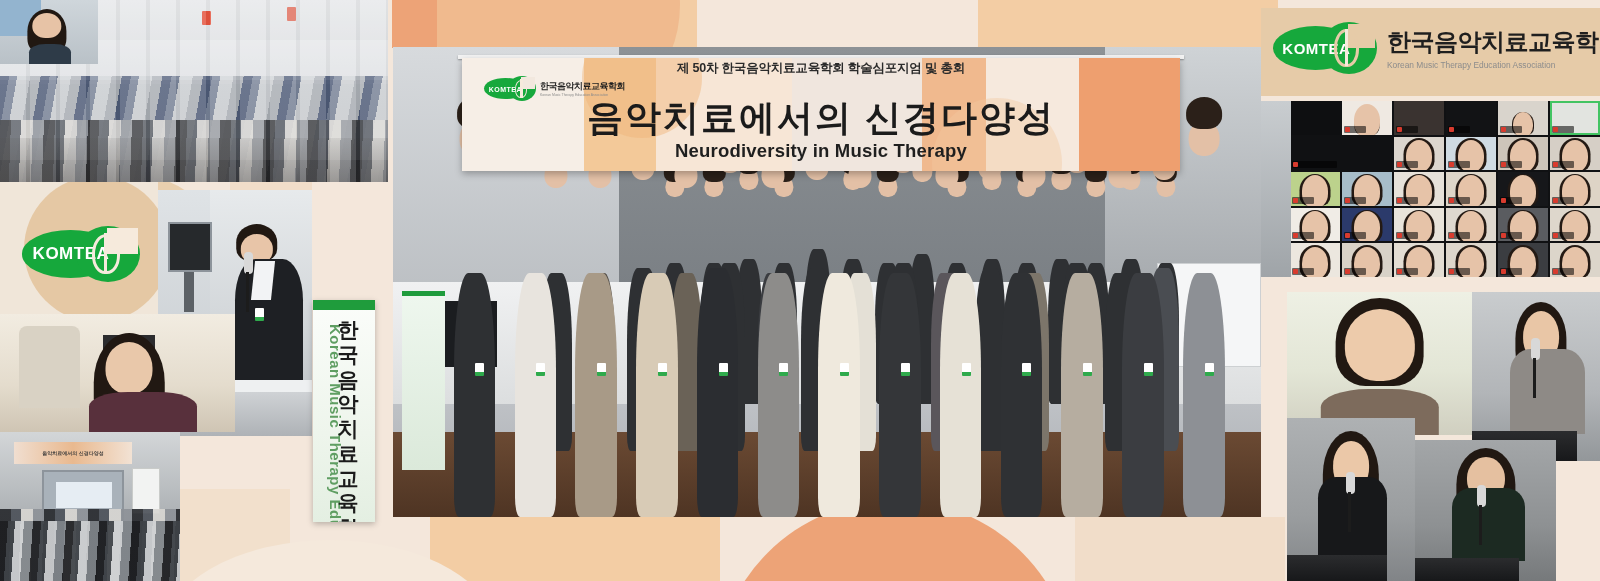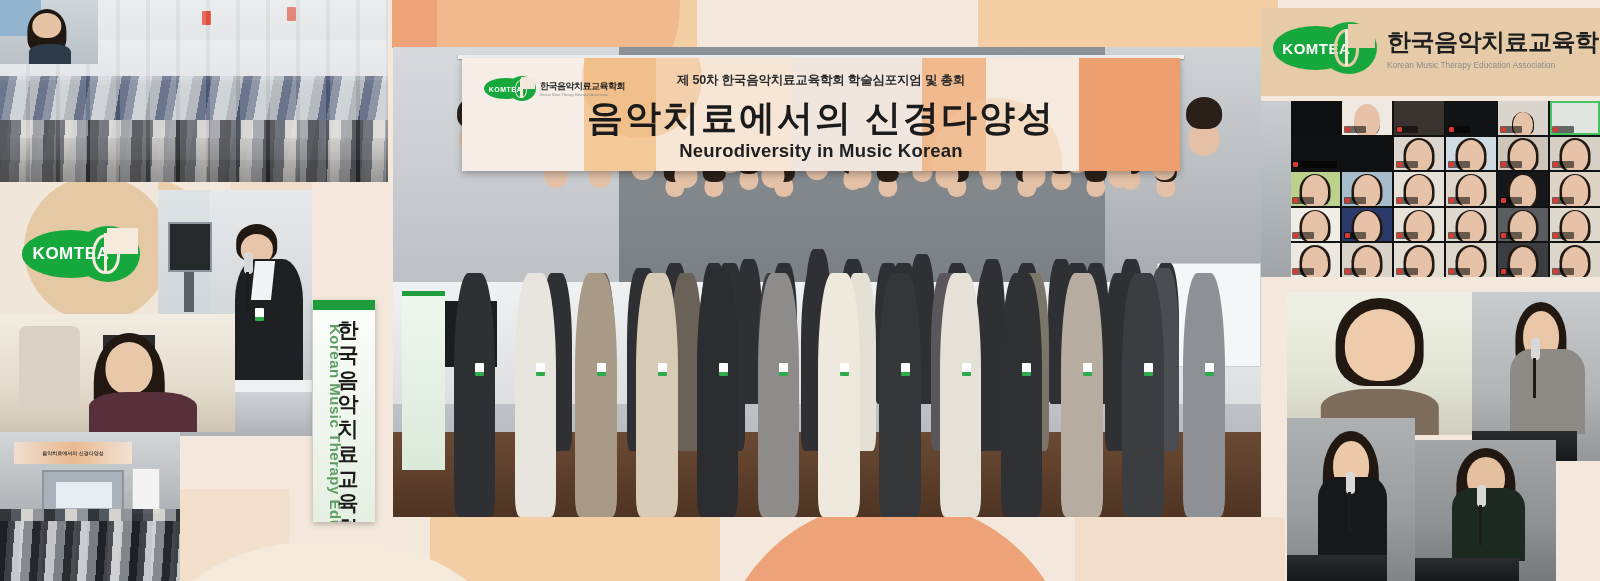--- a/index.html
+++ b/index.html
@@ -392,23 +392,23 @@
         <span class="k-circ"></span>
         <span class="k-notch" style="background:#f2e8de;"></span>
         <span class="k-clef" style="border-color:#f2e8de;border-width:1.5px;"></span>
       </span>
       <span class="k-text" style="margin-left:4px;">
         <span class="k-ko" style="font-size:9px;">한국음악치료교육학회</span>
         <span class="k-en" style="font-size:3.4px;">Korean Music Therapy Education Association</span>
       </span>
     </div>
 
-    <div class="b-sub" style="top:14px;">제 50차 한국음악치료교육학회 학술심포지엄 및 총회</div>
+    <div class="b-sub" style="top:2px;">제 50차 한국음악치료교육학회 학술심포지엄 및 총회</div>
     <div class="b-title" style="top:36px;">음악치료에서의  신경다양성</div>
-    <div class="b-en" style="top:82px;">Neurodiversity in Music Korean</div>
+    <div class="b-en" style="top:82px;">Neurodiversity in Music Therapy</div>
   </div>
 
   <div class="photo" style="left:1261px;top:8px;width:339px;height:88px;background:#e6cba8;">
     <div class="komtea" style="left:12px;top:14px;">
       <span class="k-mark" style="width:104px;height:52px;">
         <span class="k-ell"></span>
         <span class="k-word" style="font-size:15px;">KOMTEA</span>
         <span class="k-circ"></span>
         <span class="k-notch" style="background:#e6cba8;"></span>
         <span class="k-clef" style="border-color:#e6cba8;"></span>

